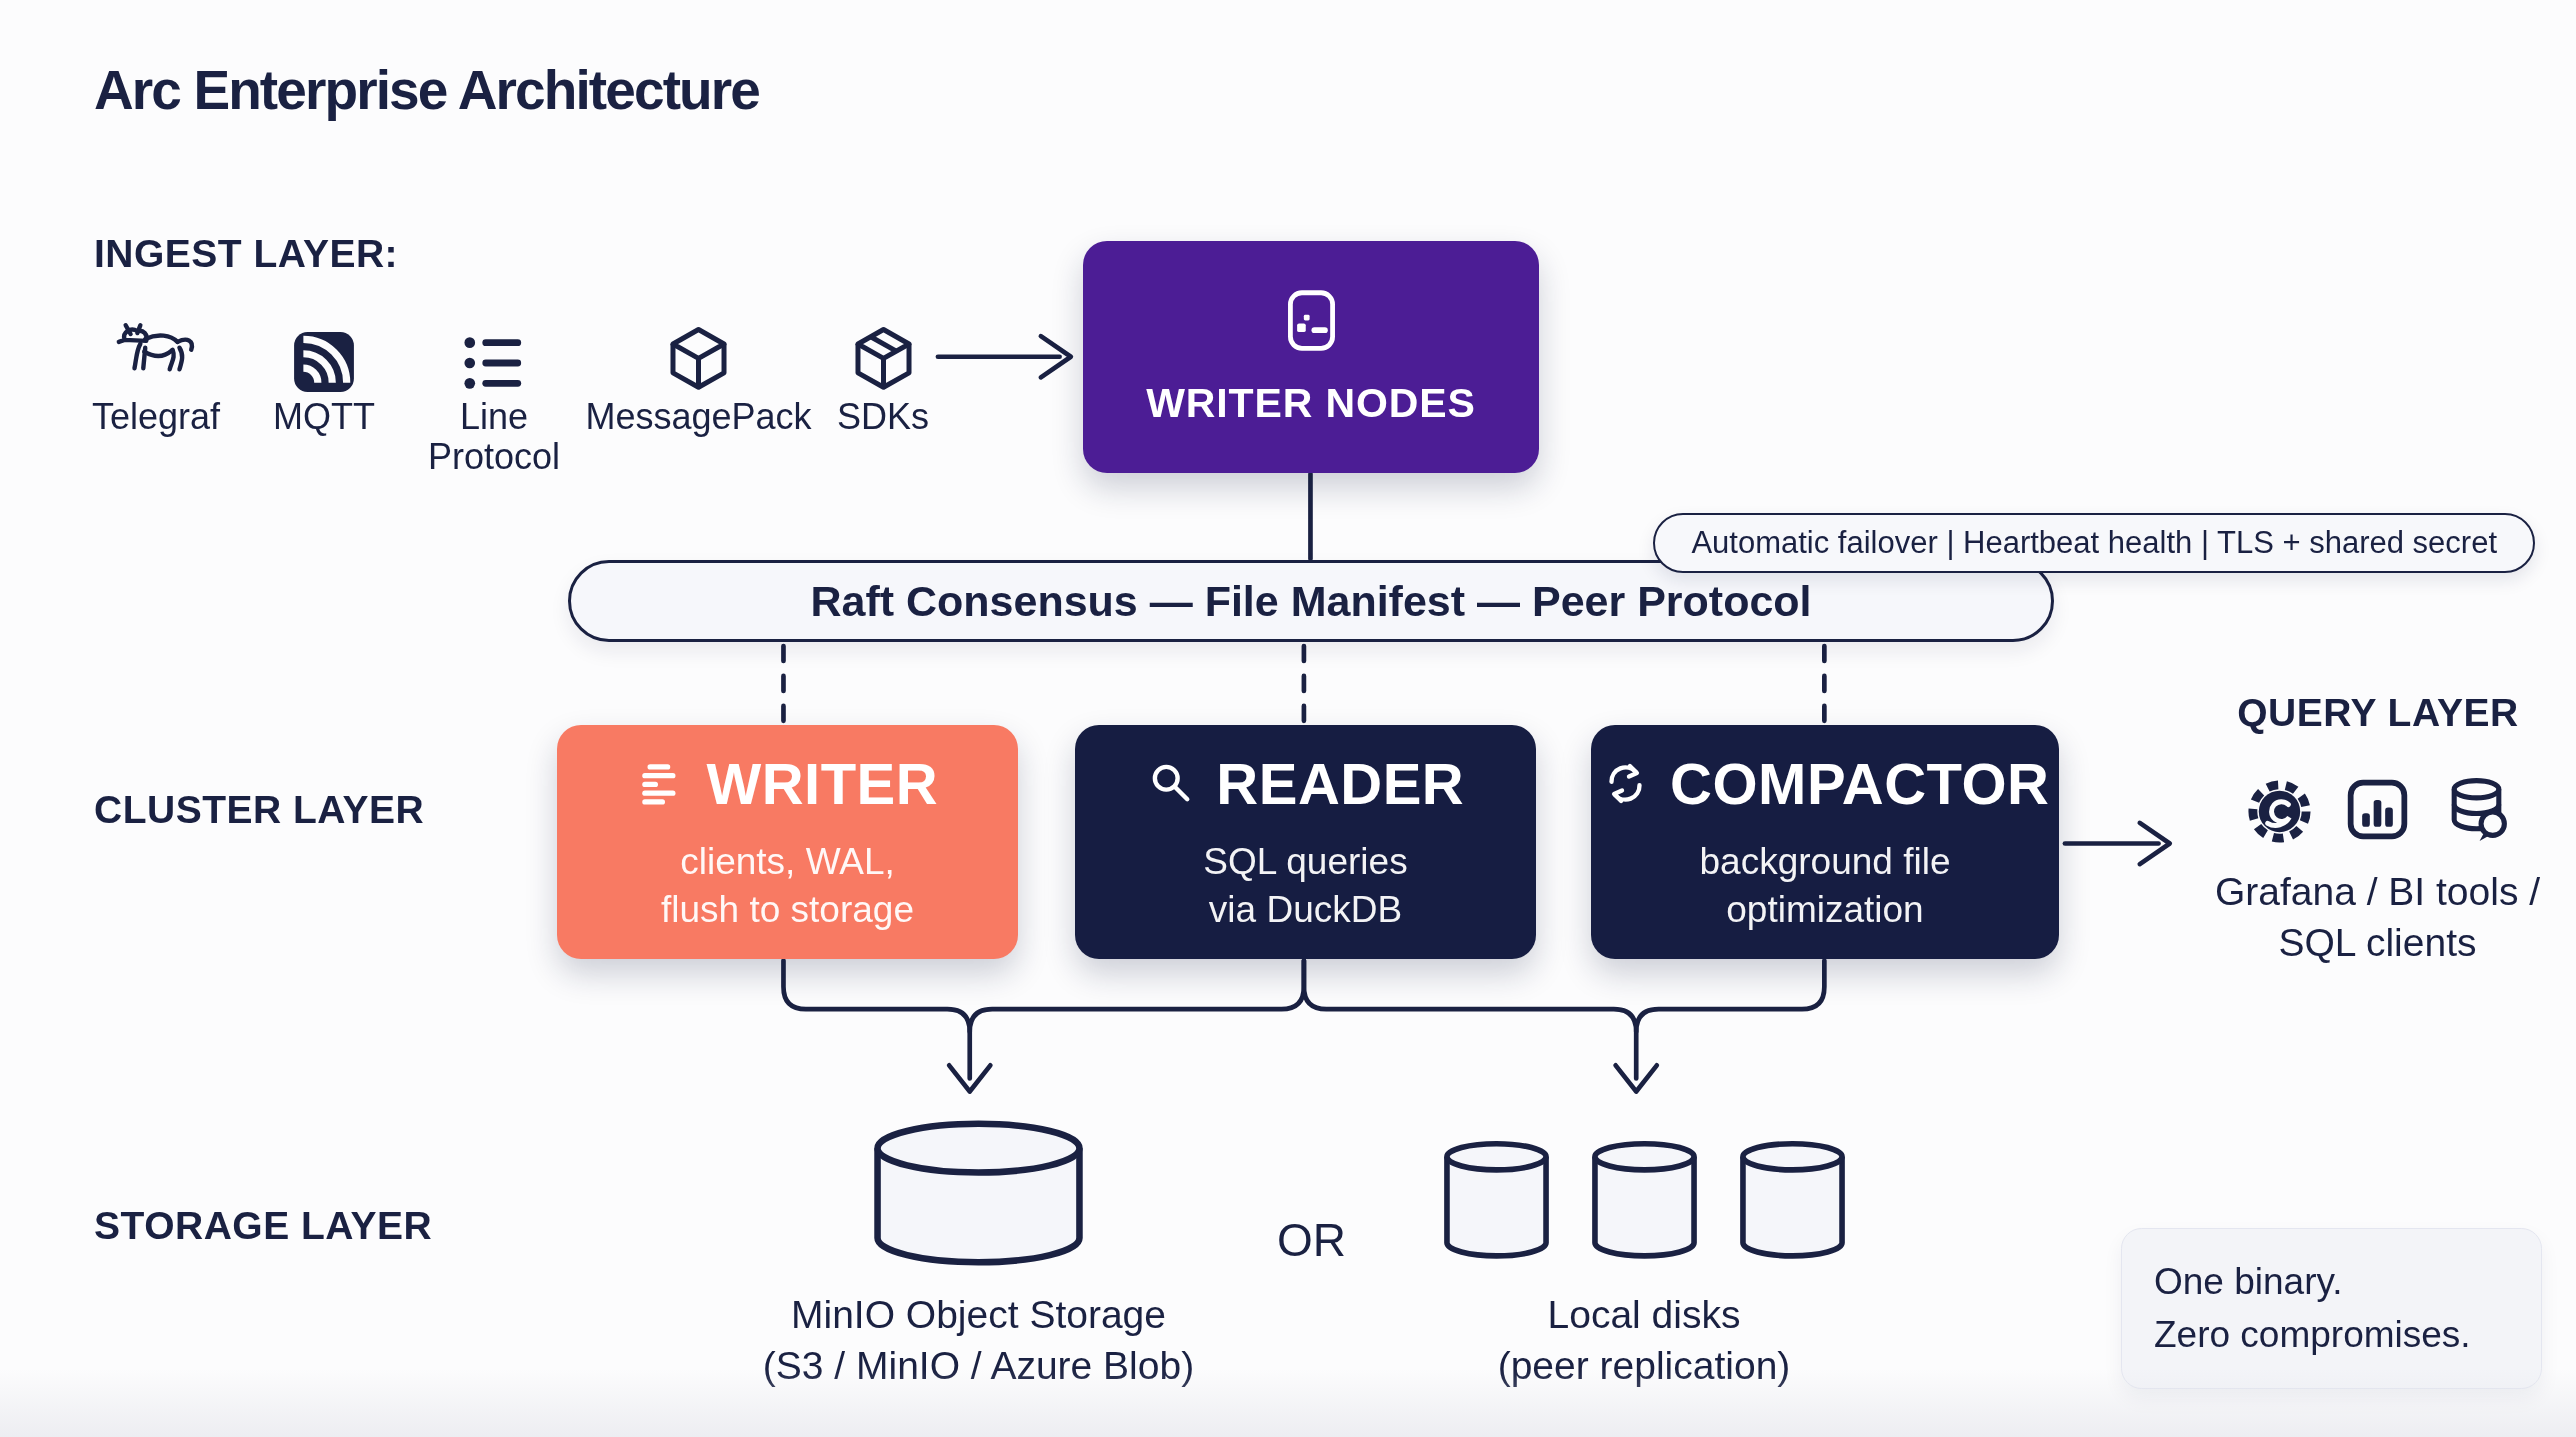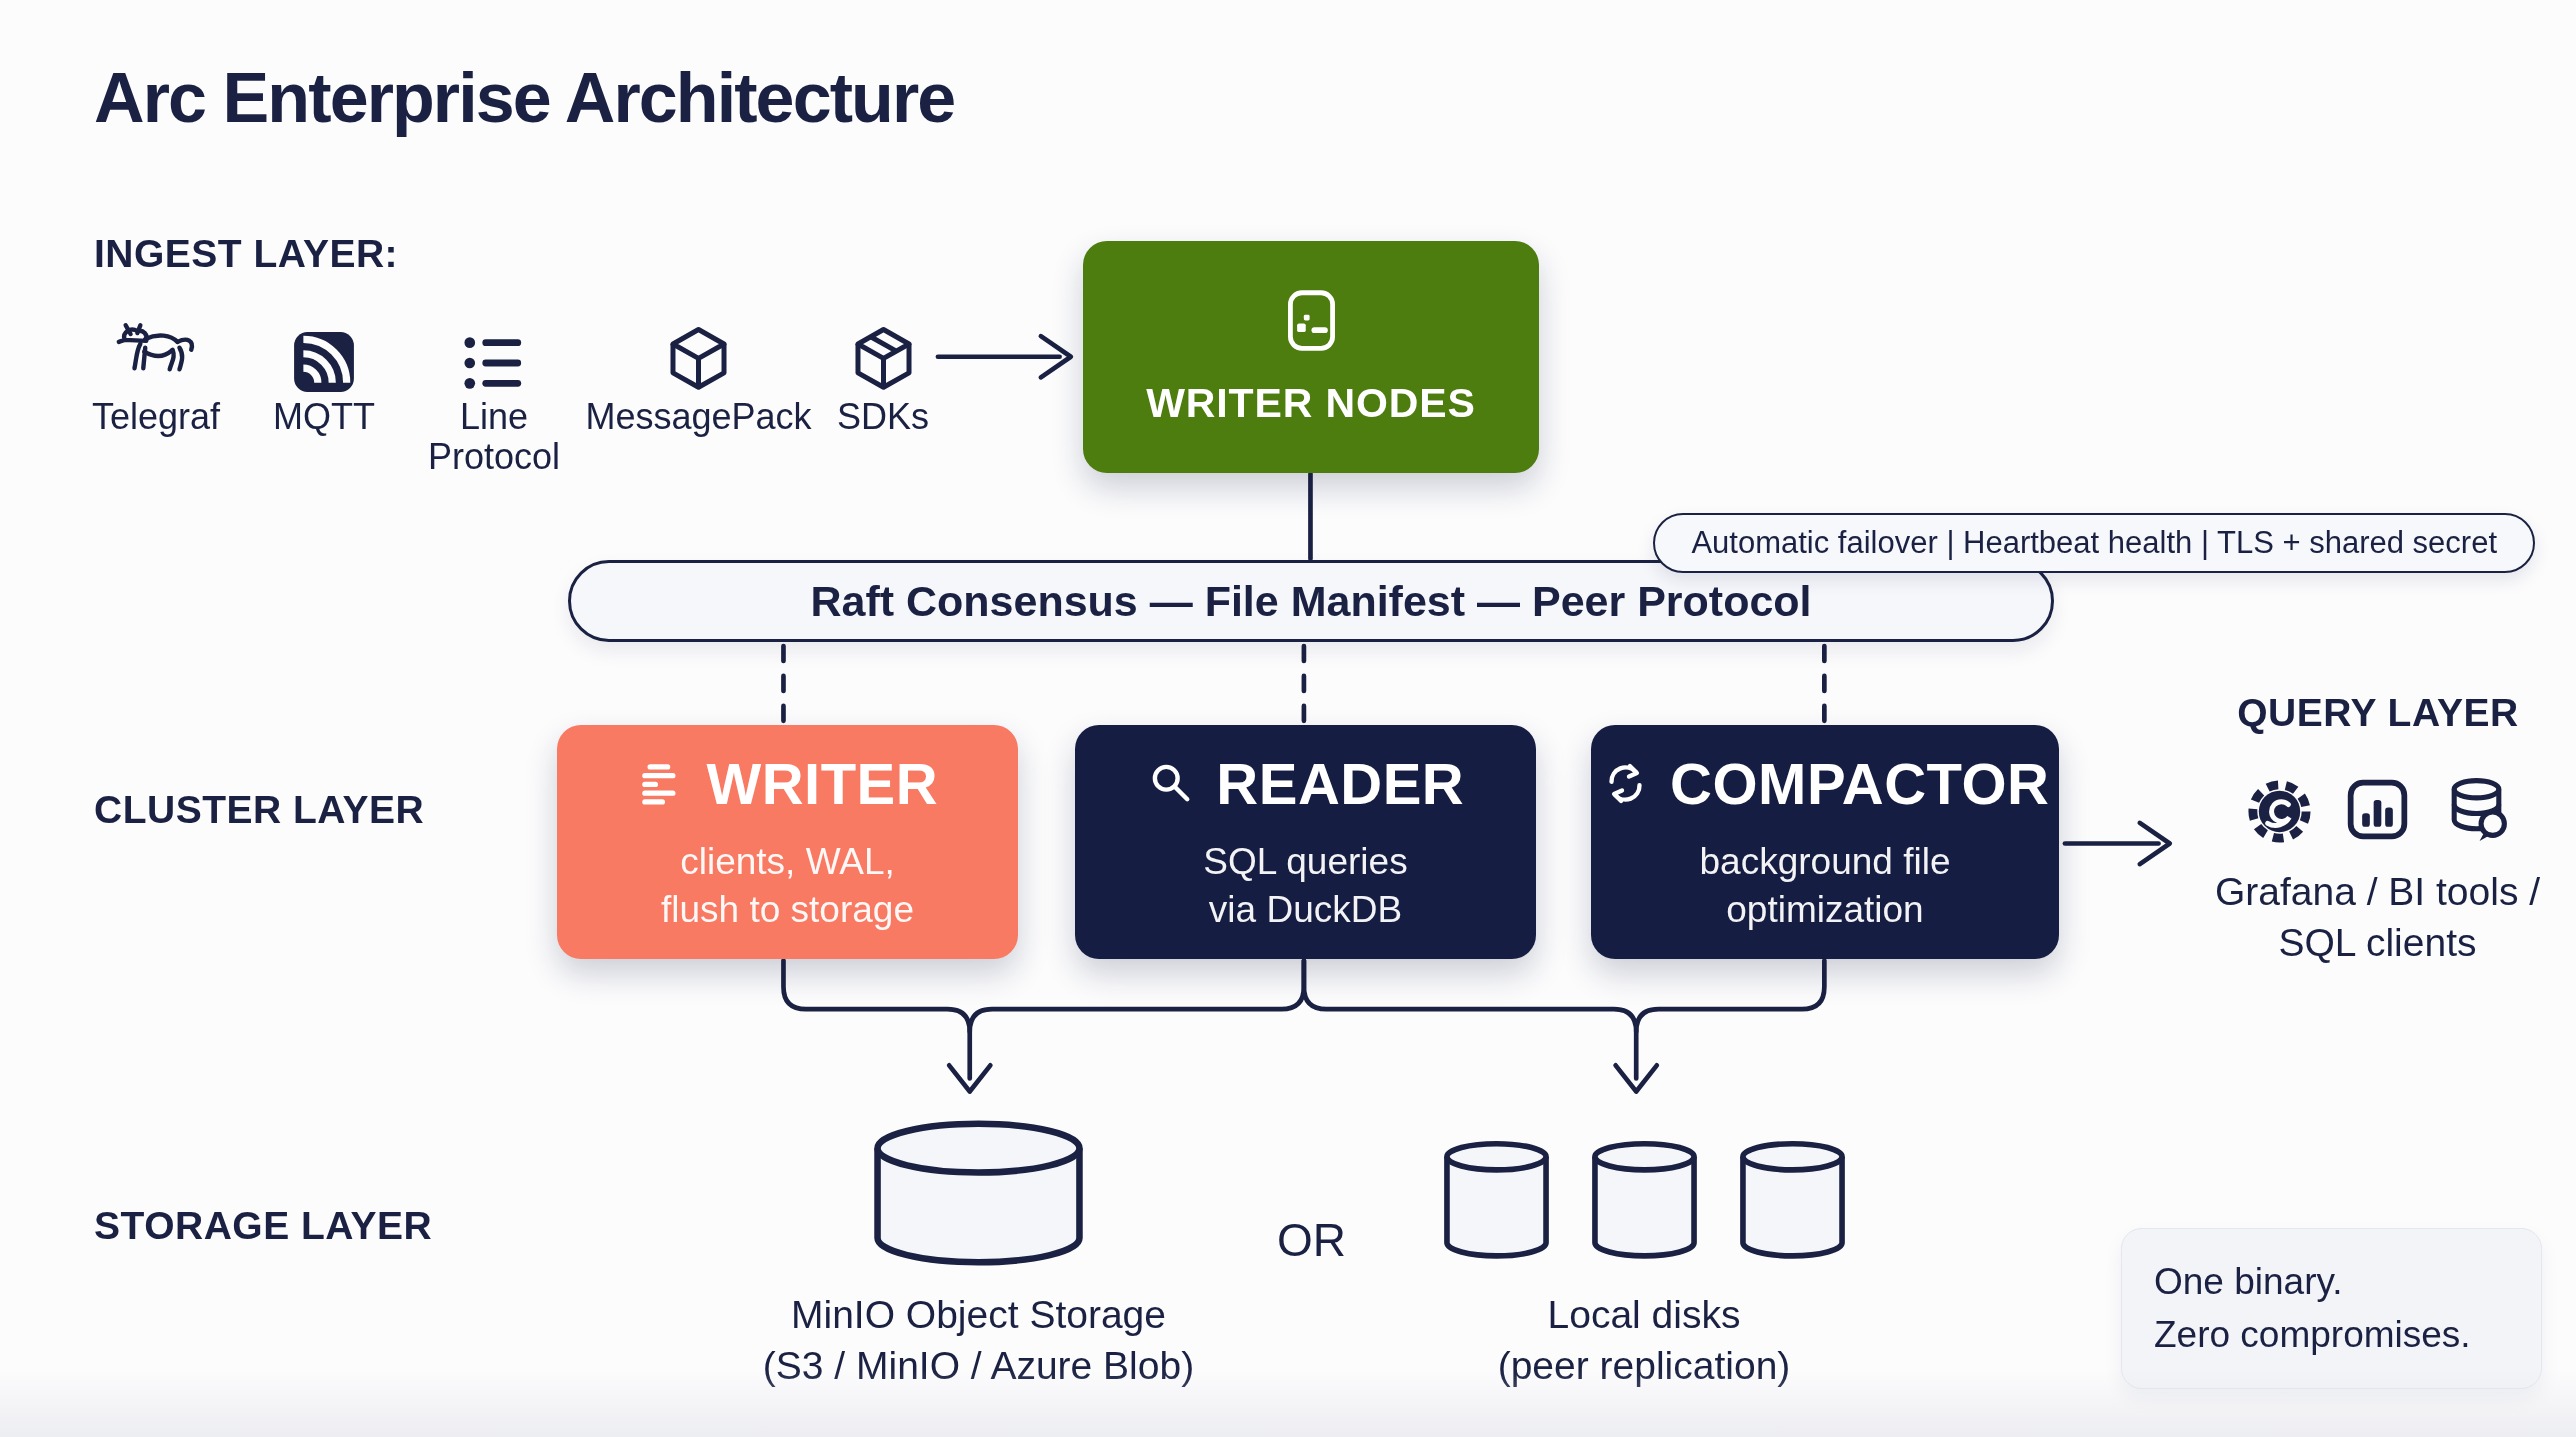--- a/index.html
+++ b/index.html
@@ -4,39 +4,39 @@
 <style>
   html,body{margin:0;padding:0;}
   body{
     width:2576px;height:1438px;position:relative;overflow:hidden;
     background:#FCFCFD;color:#1A2142;
     font-family:"Liberation Sans","DejaVu Sans",sans-serif;
   }
   .abs{position:absolute;}
   svg{display:block;}
   
-  .page-title{left:94px;top:58px;font-size:70px;font-weight:700;letter-spacing:-1.9px;}
+  .page-title{left:94px;top:58px;font-size:55px;font-weight:700;letter-spacing:-1.9px;}
   .sec-label{font-size:39px;font-weight:700;letter-spacing:0.5px;}
   #ingest-heading{left:94px;top:232px;}
   #cluster-heading{left:94px;top:788px;}
   #storage-heading{left:94px;top:1204px;}
   #query-heading{left:2200px;top:691px;width:356px;text-align:center;}
   
   .ingest-item{position:absolute;top:309px;display:flex;flex-direction:column;align-items:center;}
   .icon-slot{height:86px;display:flex;align-items:flex-end;justify-content:center;}
   .ingest-label{margin-top:2px;font-size:36px;line-height:1.12;text-align:center;}
   #ing-telegraf{left:81px;width:150px;}
   #ing-mqtt{left:263px;width:122px;}
   #ing-lineprotocol{left:424px;width:140px;}
   #ing-messagepack{left:591px;width:215px;}
   #ing-sdks{left:827px;width:112px;}
   
   .node-box{position:absolute;border-radius:24px;color:#fff;display:flex;flex-direction:column;
     align-items:center;justify-content:center;box-shadow:0 15px 32px rgba(22,29,66,.20);z-index:2;}
-  #writer-nodes{left:1083px;top:241px;width:456px;height:232px;background:#4d7c0f;gap:24px;}
+  #writer-nodes{left:1083px;top:241px;width:456px;height:232px;background:#4c1d95;gap:24px;}
   #writer-nodes .wn-label{font-size:41px;font-weight:700;letter-spacing:0.9px;}
   
   .raft-bar{left:568px;top:560px;width:1486px;height:82px;background:#F6F7FB;
     border:3.7px solid #1A2142;border-radius:43px;display:flex;align-items:center;justify-content:center;
     font-size:43px;font-weight:600;z-index:2;box-sizing:border-box;box-shadow:0 9.4px 20.6px rgba(22,29,66,.08);}
   .failover-pill{right:41px;top:513px;height:60px;border:2.8px solid #1A2142;border-radius:33px;
     background:#F7F8FB;display:flex;align-items:center;padding:8px 36px;font-size:31px;
     white-space:nowrap;z-index:4;box-shadow:0 7.5px 17px rgba(22,29,66,.10);box-sizing:border-box;}
   
   .cluster-box{top:725px;height:234px;}

